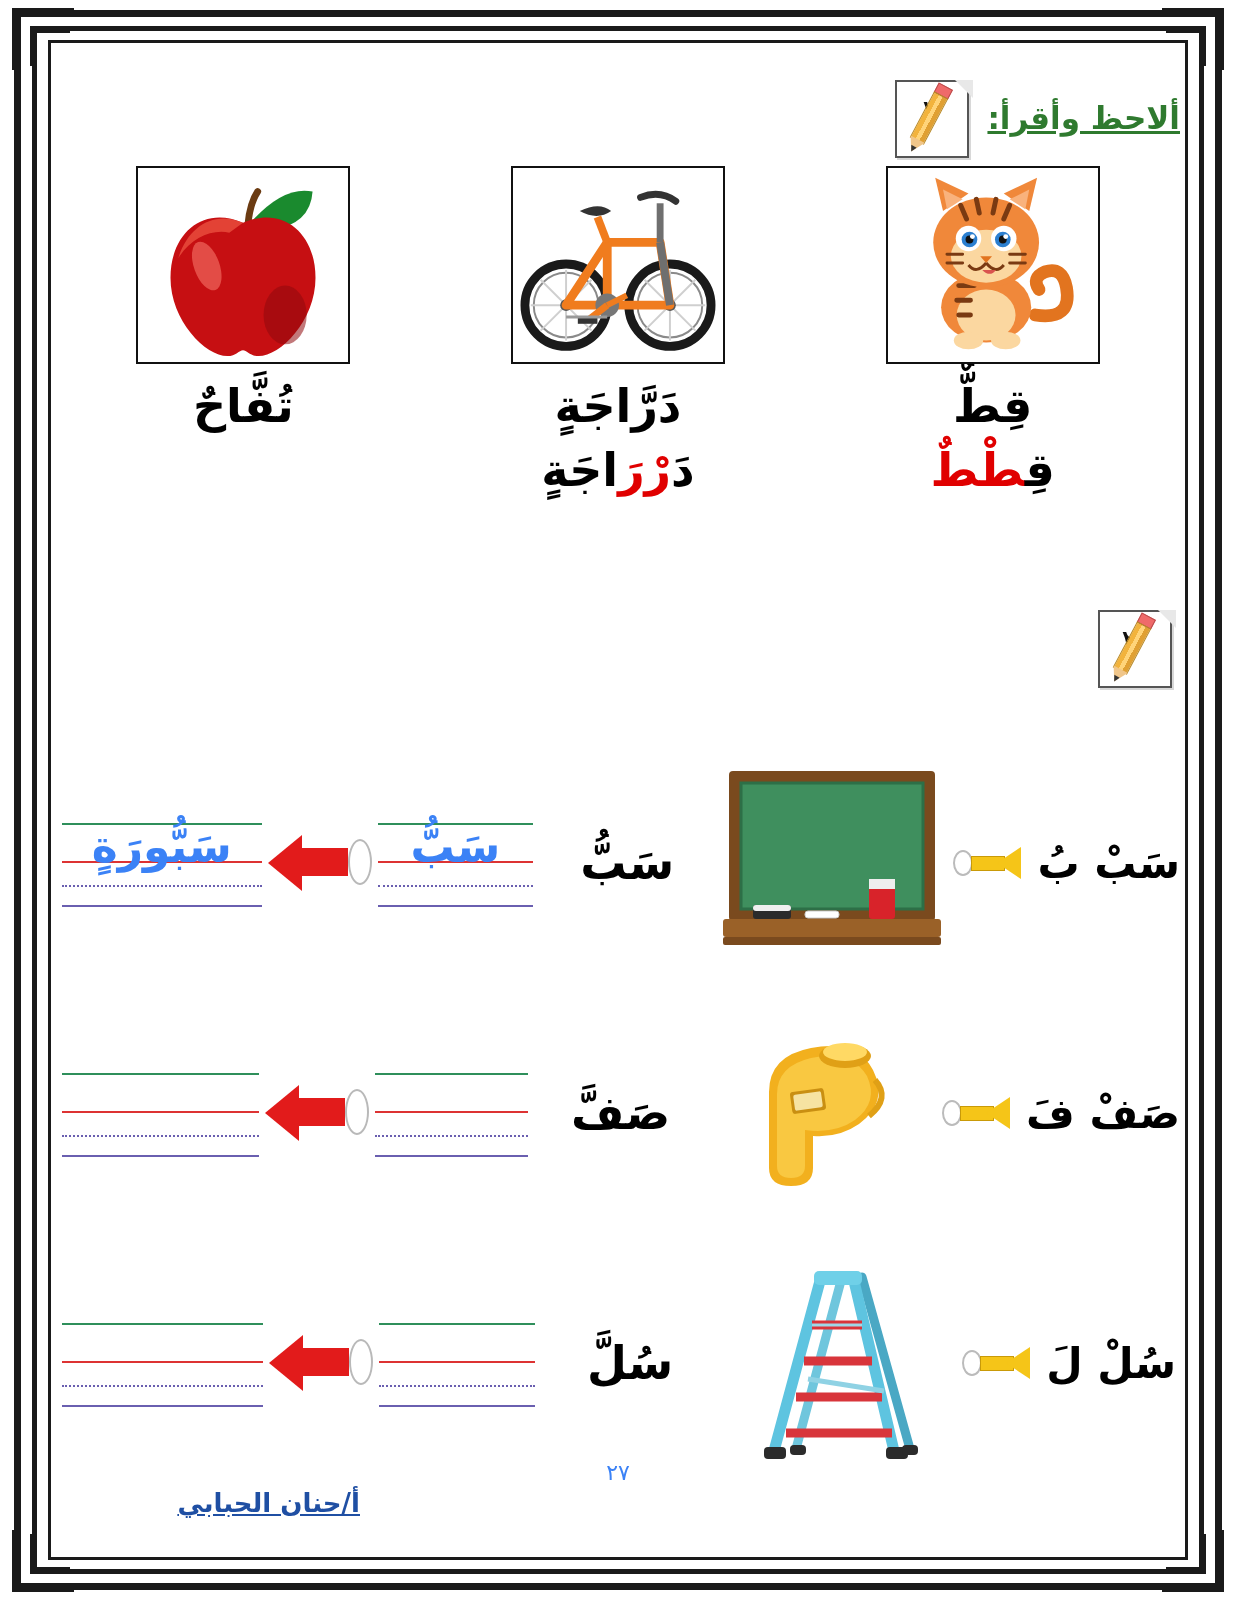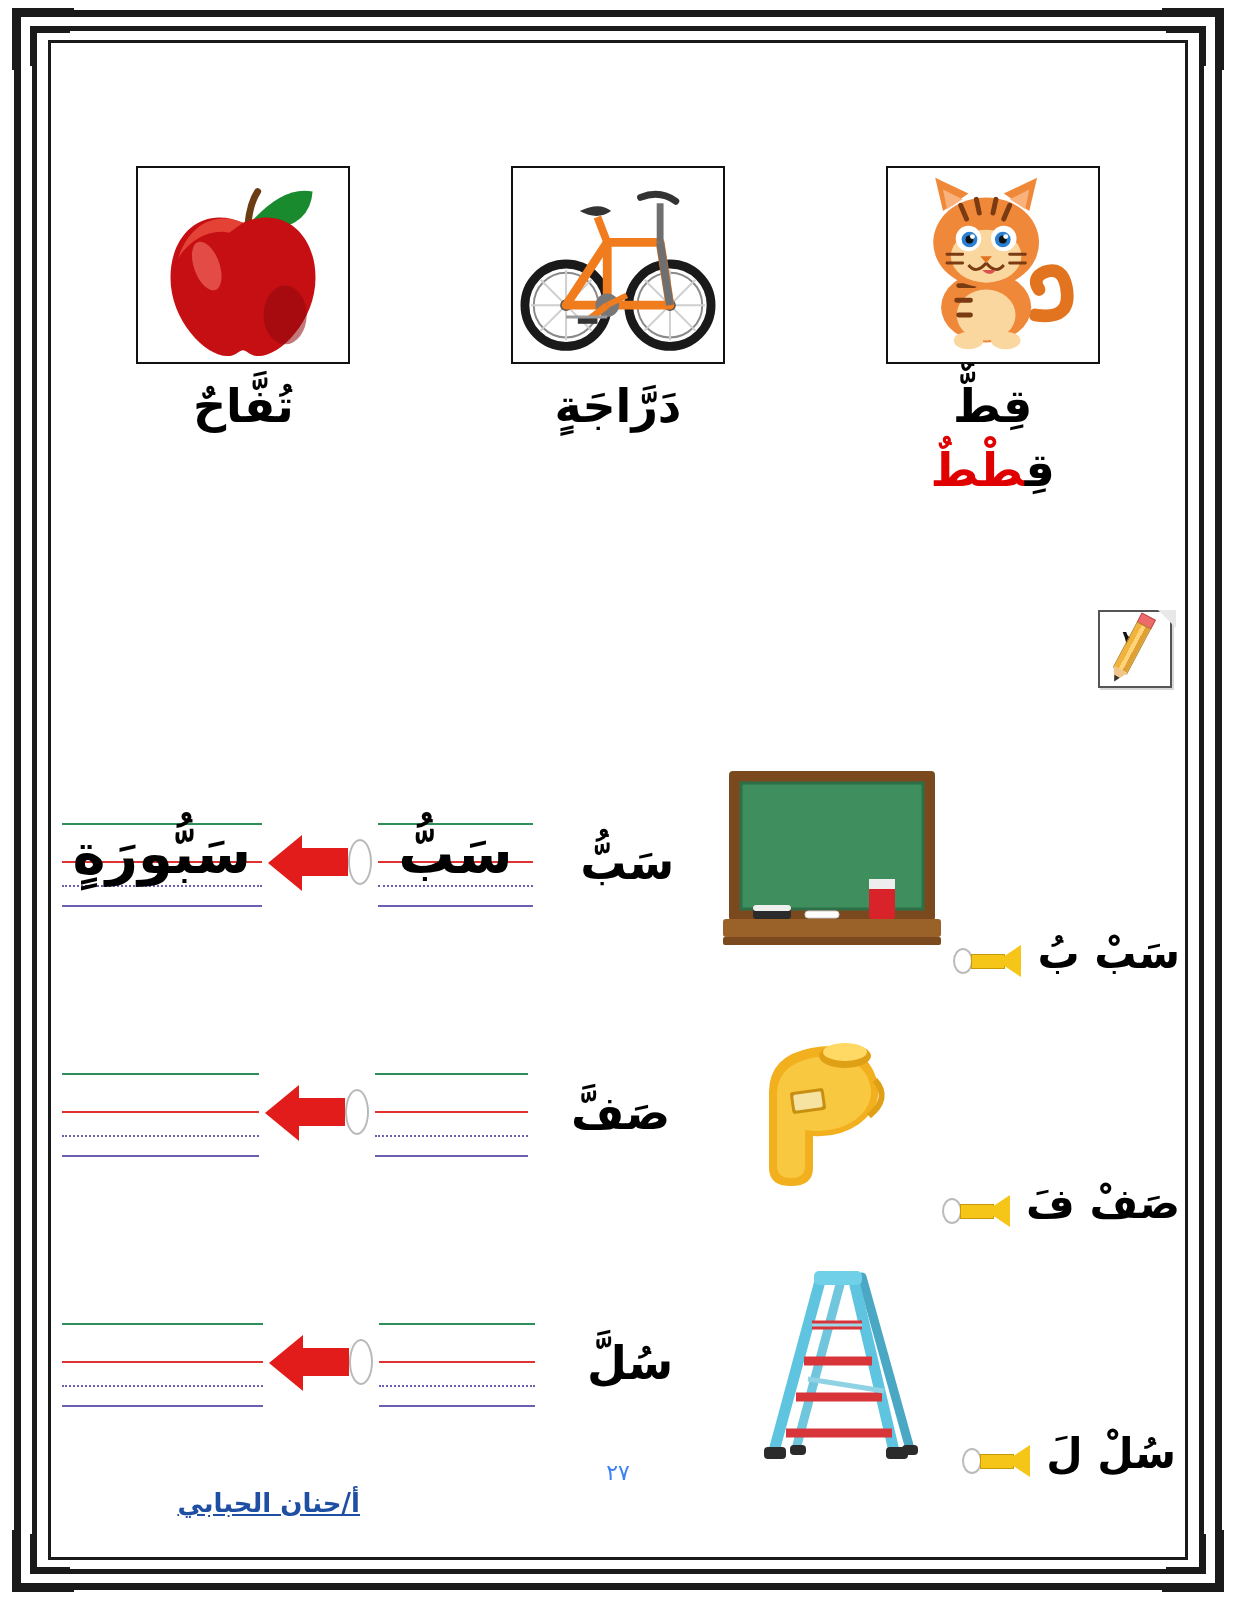--- a/index.html
+++ b/index.html
@@ -172,21 +172,21 @@
   
   .task-row {
     position: absolute;
     left: 0; right: 0;
     height: 230px;
     display: flex;
     flex-direction: row;
     align-items: center;
   }
   .cell { position: relative; height: 100%; display: flex; align-items: center; justify-content: center; }
-  .c-prompt { width: 250px; align-items: flex-end; }
+  .c-prompt { width: 250px; }
   .c-pic    { width: 270px; }
   .c-syll   { width: 200px; }
   .c-lines1 { width: 190px; }
   .c-arrow  { width: 105px; }
   .c-lines2 { width: 240px; }
 
   .prompt-text {
     font-size: 42px;
     font-weight: bold;
     color: #000;
@@ -257,23 +257,23 @@
   }
   .guide .ln { position: absolute; left: 6px; right: 6px; height: 0; }
   .guide .ln.green  { top: 8px;  border-top: 2px solid #2f8f5b; }
   .guide .ln.red    { top: 46px; border-top: 2px solid #d33; }
   .guide .ln.dotted { top: 70px; border-top: 2px dotted #6a5fb0; }
   .guide .ln.purple { top: 90px; border-top: 2px solid #6a5fb0; }
   .guide .overlay {
     position: absolute;
     left: 0; right: 0; top: 6px;
     text-align: center;
-    font-size: 56px;
+    font-size: 44px;
     font-weight: bold;
-    color: #000000;
+    color: #3b82f6;
     direction: rtl;
   }
 
   
   .pic svg { display: block; width: 100%; height: 100%; }
 
   
   .page-num {
     position: absolute;
     left: 0; right: 0;
@@ -298,20 +298,34 @@
   <div class="band b2"></div>
   <div class="band b3"></div>
   <div class="corner tl"></div>
   <div class="corner tr"></div>
   <div class="corner bl"></div>
   <div class="corner br"></div>
 </div>
 
 <div class="inner-sheet">
 
+  <div class="ex-header" style="right: 0px; top: 30px;">
+    <div class="note-icon">
+      <div class="paper"></div>
+      <div class="fold"></div>
+      <div class="num">١</div>
+      <div class="pencil">
+        <div class="eraser"></div>
+        <div class="body"></div>
+        <div class="tip"></div>
+        <div class="lead"></div>
+      </div>
+    </div>
+    <div class="ex-title">ألاحظ وأقرأ:</div>
+  </div>
 
   <div class="cards-row" style="top: 118px;">
 
     <div class="card">
       <div class="pic">
         <svg viewBox="0 0 214 198" xmlns="http://www.w3.org/2000/svg">
           <rect width="214" height="198" fill="#ffffff"></rect>
 
           <path d="M150 150 q38 6 32 -28 q-4 -22 -22 -16 q-14 6 -6 18" fill="none" stroke="#e2741f" stroke-width="13" stroke-linecap="round"></path>
 
@@ -381,20 +395,23 @@
 
           <circle cx="96" cy="140" r="12" fill="#777"></circle>
           <path d="M96 140 l-18 14" stroke="#f07c1e" stroke-width="7"></path>
           <rect x="66" y="152" width="20" height="7" fill="#333"></rect>
           <path d="M96 140 l20 -10" stroke="#f07c1e" stroke-width="6"></path>
 
           <path d="M96 152 L54 152" stroke="#999" stroke-width="3"></path>
         </svg>
       </div>
       <div class="word">دَرَّاجَةٍ</div>
+      <div class="word second">
+        <span>دَ</span><span class="hl">رْرَ</span><span>اجَةٍ</span>
+      </div>
     </div>
 
     <div class="card">
       <div class="pic">
         <svg viewBox="0 0 214 198" xmlns="http://www.w3.org/2000/svg">
           <rect width="214" height="198" fill="#ffffff"></rect>
           <path d="M118 52 q32 -34 60 -28 q-2 34 -44 40 z" fill="#1a8a2e"></path>
           <path d="M112 58 q2 -22 10 -34" stroke="#6b3b12" stroke-width="7" fill="none" stroke-linecap="round"></path>
           <path d="M107 56 c-40 -18 -74 10 -74 56 c0 44 36 80 58 80 c9 0 12 -6 16 -6 c4 0 7 6 16 6 c22 0 58 -36 58 -80 c0 -46 -34 -74 -74 -56 z" fill="#c60f12"></path>
           <path d="M107 56 c-30 -13 -56 4 -66 36 c12 -20 34 -30 52 -26 z" fill="#e84b3c" opacity="0.85"></path>

